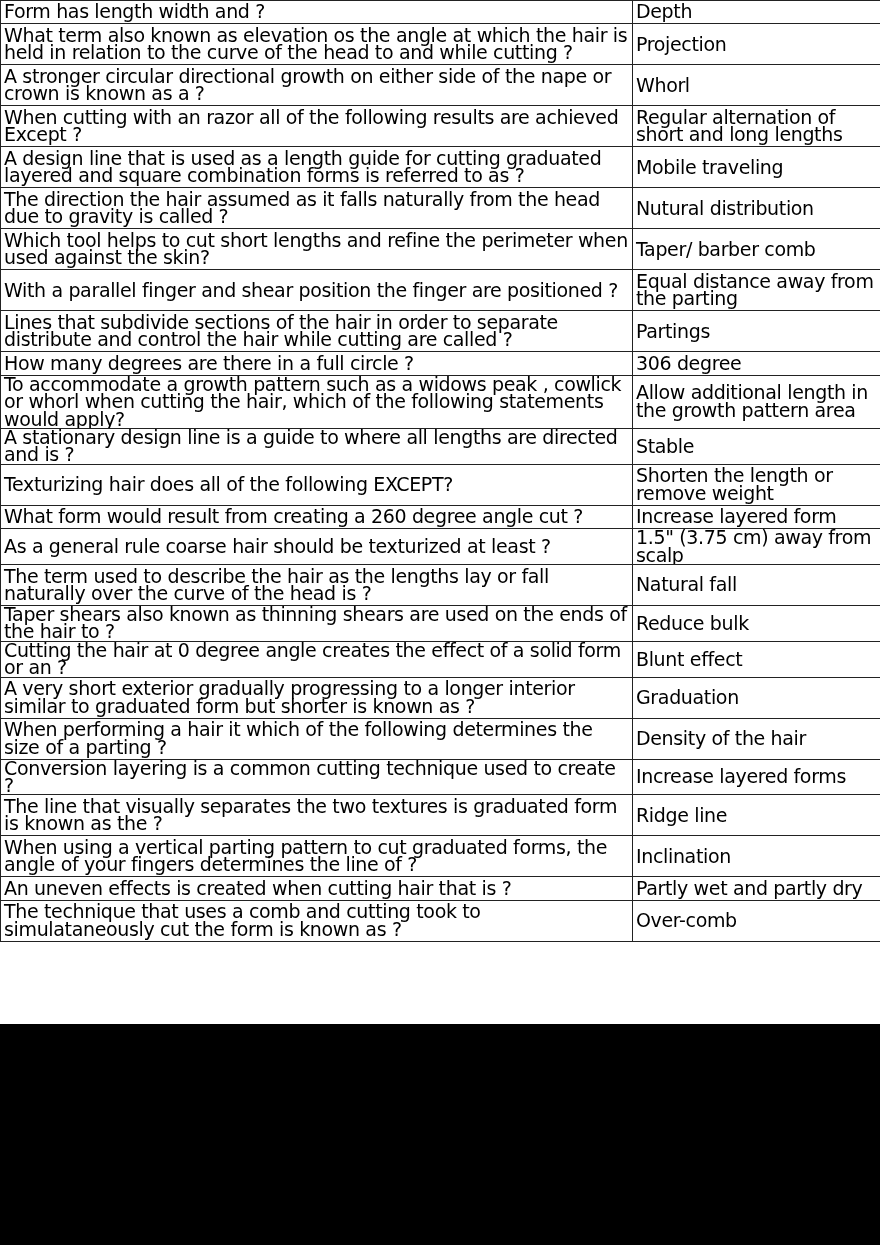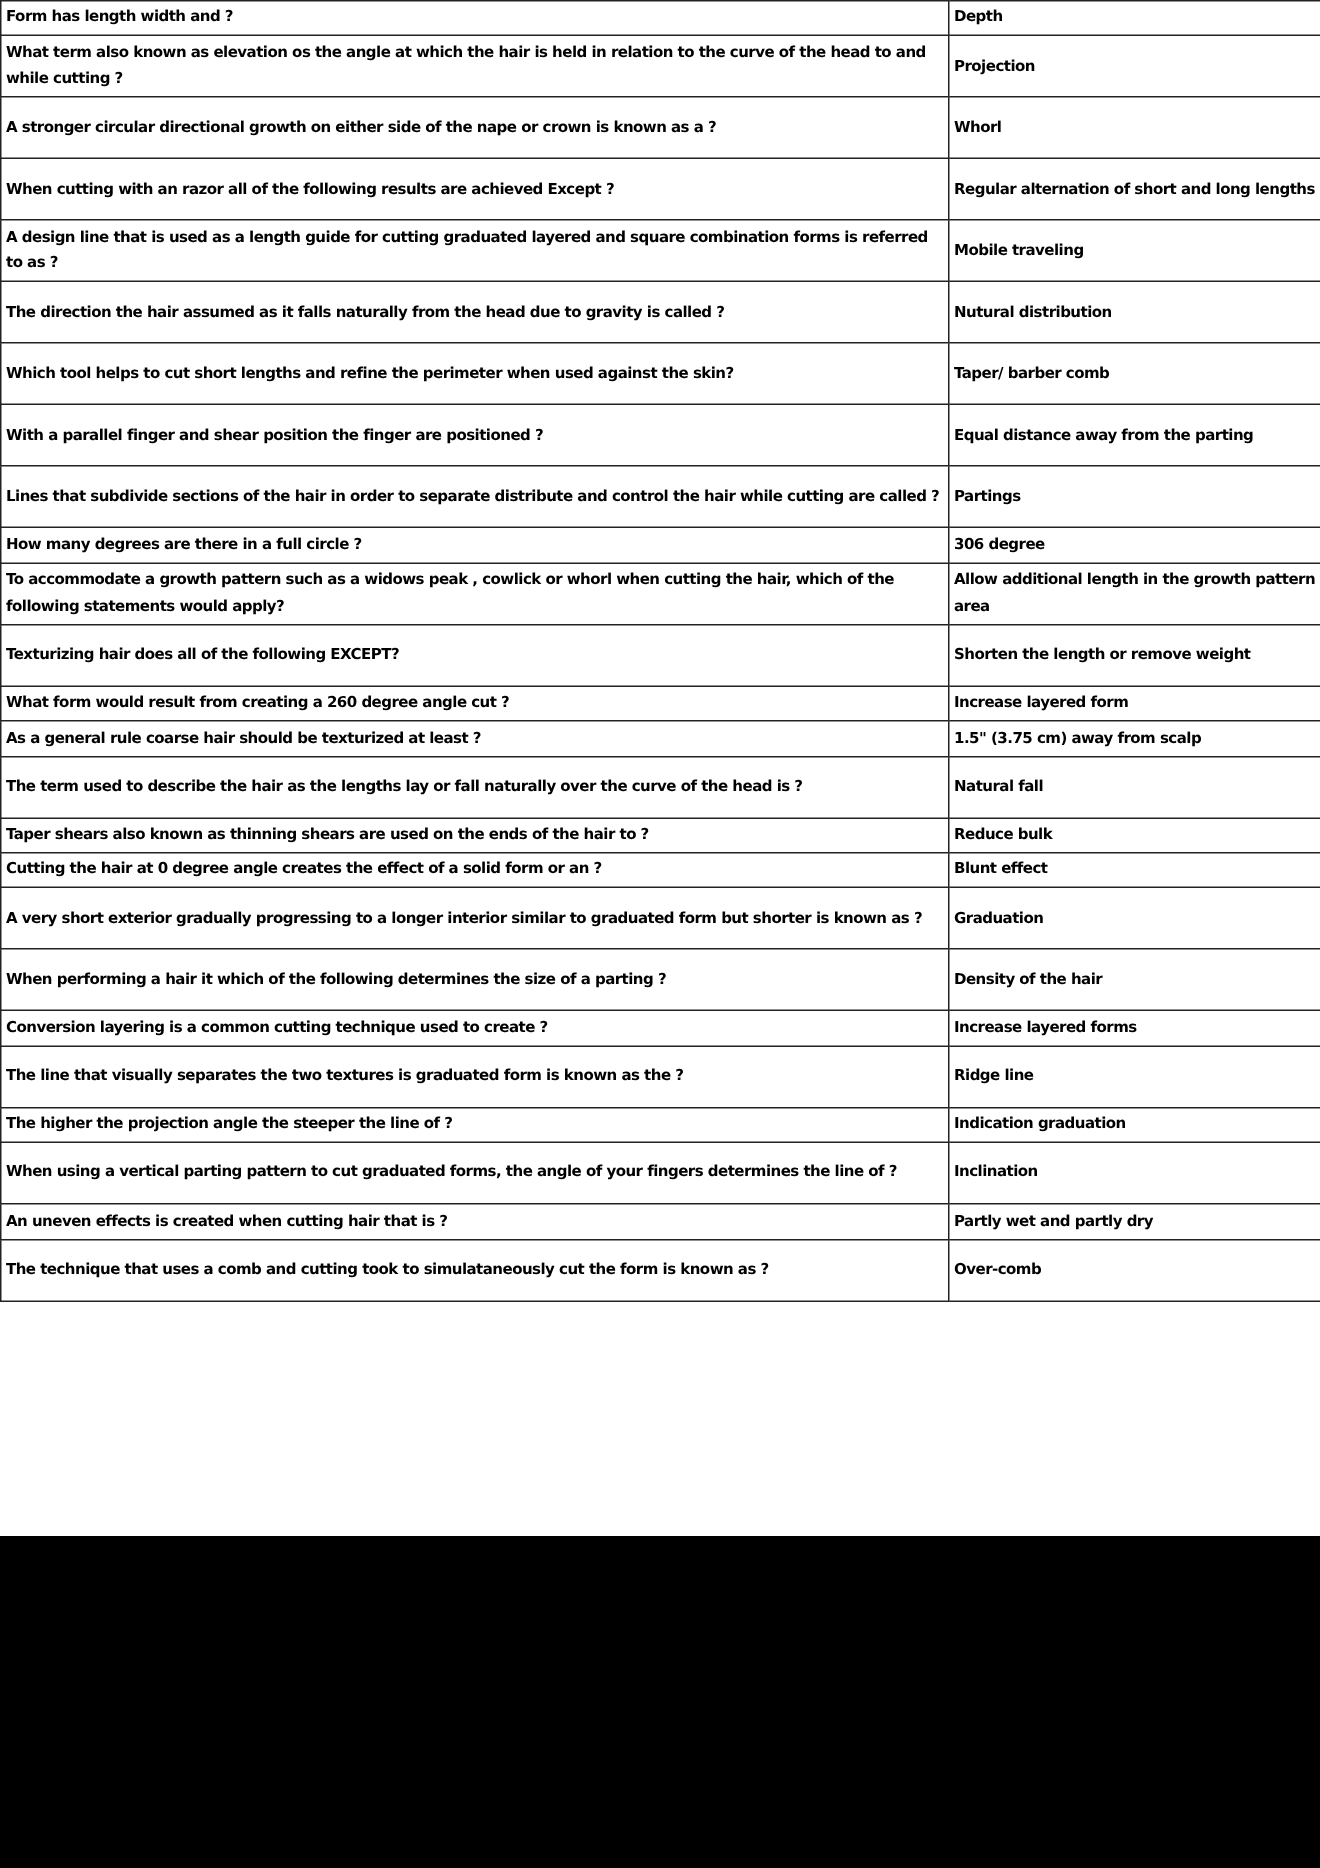--- a/index.html
+++ b/index.html
@@ -15,27 +15,26 @@
     position: absolute;
     left: 0; top: 0;
     width: 880px;
     border-collapse: collapse;
     table-layout: fixed;
     color: #000;
   }
   .qa-table td {
     border: 1px solid #222;
     padding: 0 3px;
-    font-size: 10px;
+    font-size: 19px;
     line-height: 17.4px;
     vertical-align: middle;
     letter-spacing: -0.35px;
     overflow: hidden;
     word-wrap: break-word;
-    font-weight: bold;
   }
   .qa-table col.q { width: 632px; }
   .qa-table col.a { width: 248px; }
   .qa-table tr.h1 td { height: 22.4px; }
   .qa-table tr.h2 td { height: 40px; }
   .black-area {
     position: absolute;
     left: 0; top: 1024px;
     width: 880px; height: 221px;
     background: #000;
@@ -87,20 +86,24 @@
         <td>Partings</td>
       </tr>
       <tr class="h1">
         <td>How many degrees are there in a full circle ?</td>
         <td>306 degree</td>
       </tr>
       <tr class="h2">
         <td>To accommodate a growth pattern such as a widows peak , cowlick or whorl when cutting the hair, which of the following statements would apply?</td>
         <td>Allow additional length in the growth pattern area</td>
       </tr>
+      <tr class="h1">
+        <td>A stationary design line is a guide to where all lengths are directed and is ?</td>
+        <td>Stable</td>
+      </tr>
       <tr class="h2">
         <td>Texturizing hair does all of the following EXCEPT?</td>
         <td>Shorten the length or remove weight</td>
       </tr>
       <tr class="h1">
         <td>What form would result from creating a 260 degree angle cut ?</td>
         <td>Increase layered form</td>
       </tr>
       <tr class="h1">
         <td>As a general rule coarse hair should be texturized at least ?</td>
@@ -127,24 +130,20 @@
         <td>Density of the hair</td>
       </tr>
       <tr class="h1">
         <td>Conversion layering is a common cutting technique used to create ?</td>
         <td>Increase layered forms</td>
       </tr>
       <tr class="h2">
         <td>The line that visually separates the two textures is graduated form is known as the ?</td>
         <td>Ridge line</td>
       </tr>
-      <tr class="h1">
-        <td>The higher the projection angle the steeper the line of ?</td>
-        <td>Indication graduation</td>
-      </tr>
       <tr class="h2">
         <td>When using a vertical parting pattern to cut graduated forms, the angle of your fingers determines the line of ?</td>
         <td>Inclination</td>
       </tr>
       <tr class="h1">
         <td>An uneven effects is created when cutting hair that is ?</td>
         <td>Partly wet and partly dry</td>
       </tr>
       <tr class="h2">
         <td>The technique that uses a comb and cutting took to simulataneously cut the form is known as ?</td>

